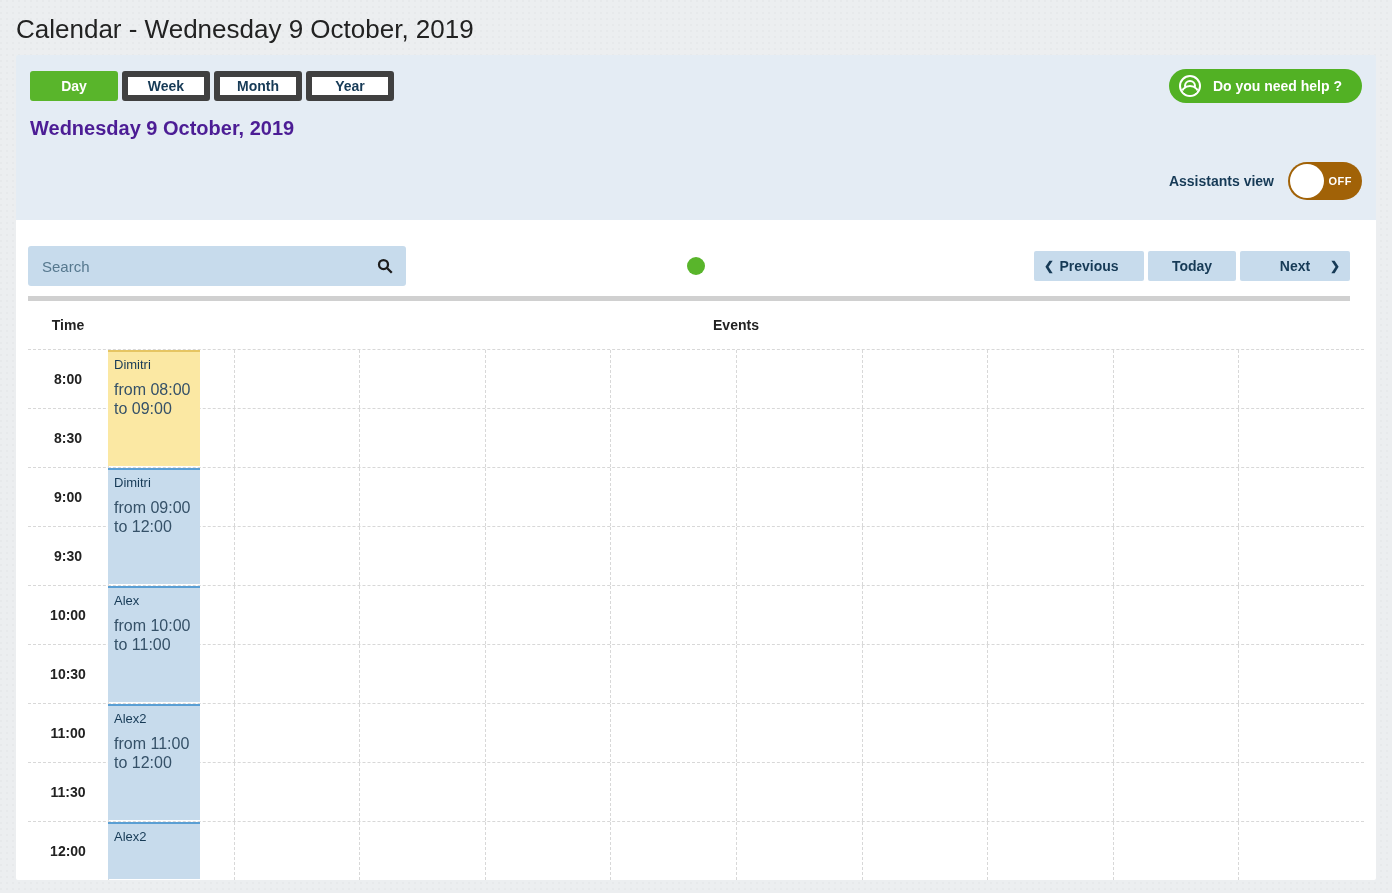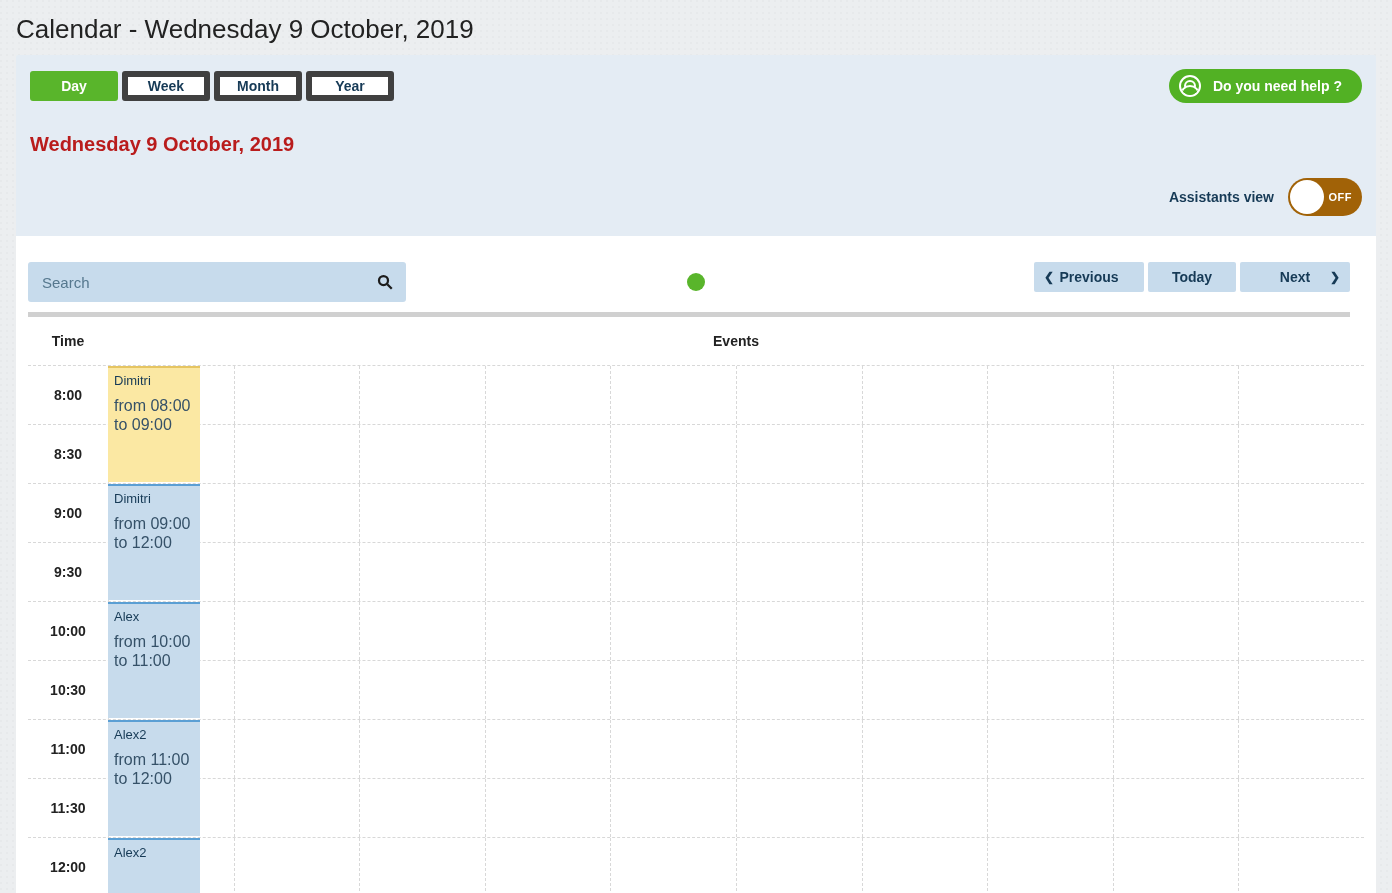--- a/index.html
+++ b/index.html
@@ -94,24 +94,24 @@
     content: "";
     position: absolute;
     bottom: -6px;
     width: 16px; height: 12px;
     background: #52b124;
     border: 2px solid #fff;
     border-radius: 10px 10px 0 0;
   }
 
   .date-heading {
-    margin-top: 30px;
+    margin-top: 14px;
     font-size: 20px;
     font-weight: 600;
-    color: #b91c1c;
+    color: #4c1d95;
   }
 
   .assistants-row {
     margin-top: 22px;
     display: flex;
     justify-content: flex-end;
     align-items: center;
     gap: 14px;
   }
   .assistants-label {
@@ -147,20 +147,21 @@
   .card {
     background: #fff;
     margin: 0 16px;
     padding: 26px 12px 0 12px;
     position: relative;
     border-radius: 0 0 2px 2px;
   }
 
   .toolbar {
     display: flex;
+    align-items: center;
     justify-content: space-between;
     padding: 0 14px 0 0;
     position: relative;
   }
 
   .toolbar .green-dot {
     position: absolute;
     left: 50%;
     top: 50%;
     transform: translate(-50%, -50%);

